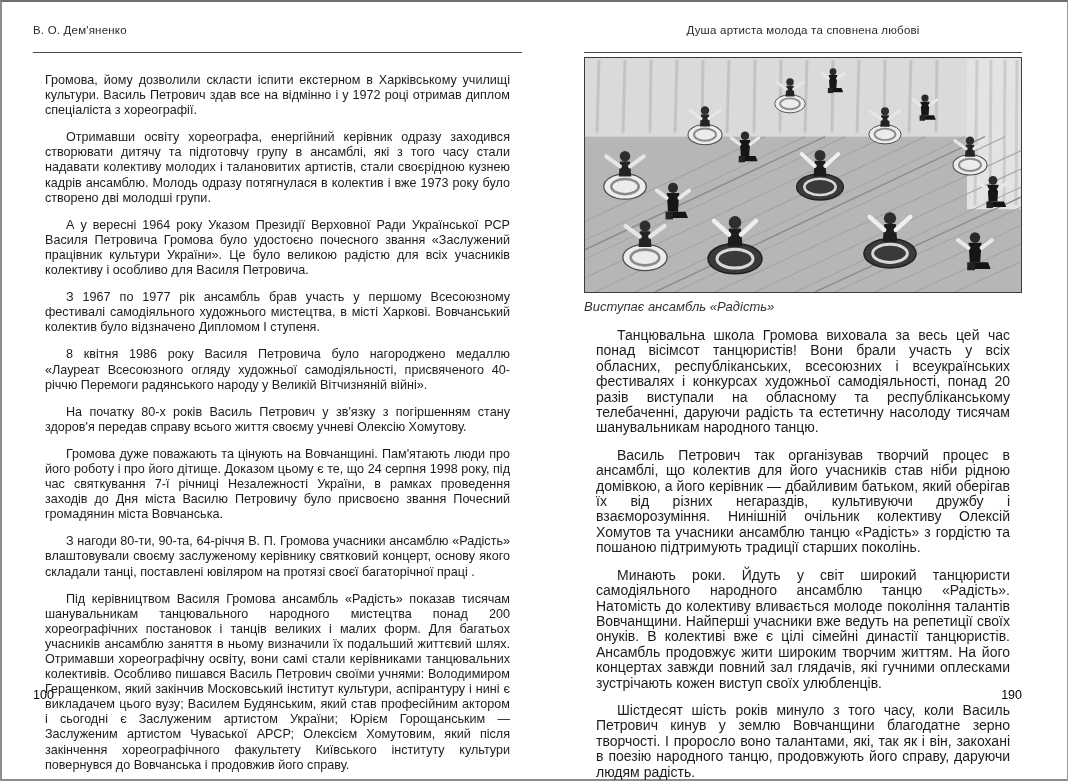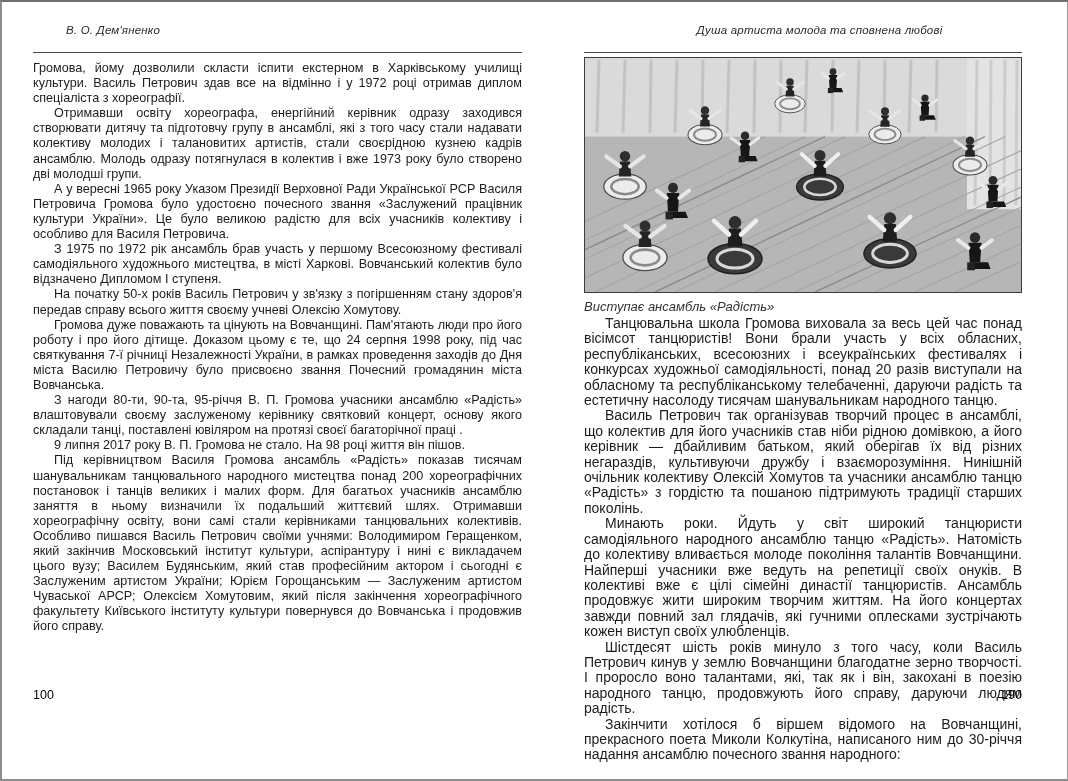--- a/index.html
+++ b/index.html
@@ -16,39 +16,39 @@
     border-left: 2px solid #8d8d8d;
     border-right: 1px solid #9c9c9c;
     border-bottom: 2px solid #8d8d8d;
   }
   .page { position: absolute; top: 0; height: 781px; }
   .page-left  { left: 33px;  width: 489px; }
   .page-right { left: 584px; width: 438px; }
 
   .running-header {
     position: absolute; top: 24px; left: 0; right: 0;
-    font-size: 11.5px; font-style: italic; color: #2a2a2a;
-    letter-spacing: 0.2px; white-space: nowrap; margin-left: 33px;
+    font-size: 11.5px; color: #2a2a2a;
+    letter-spacing: 0.2px; white-space: nowrap;
   }
   .running-header.align-left  { text-align: left; }
   .running-header.align-right { text-align: center; }
 
   .header-rule {
     position: absolute; top: 52px; left: 0; right: 0;
     border-top: 1.5px solid #4a4a4a;
   }
 
   .body-text {
     position: absolute; left: 0; right: 0;
     text-align: justify;
   }
   .page-left  .body-text { top: 61px;  font-size: 12.6px; line-height: 15.1px; }
   .page-right .body-text { top: 316px; font-size: 14px; line-height: 15.4px; }
 
-  .body-text p { margin: 0; text-indent: 21px; }
+  .body-text p { margin: 12px; text-indent: 21px; }
   .body-text p.noindent { text-indent: 0; }
 
   .photo {
     position: absolute; top: 57px; left: 0; margin: 0;
     width: 438px; height: 236px;
     border: 1px solid #3d3d3d; box-sizing: border-box;
     background: #cfcfcf;
   }
   .photo svg { display: block; width: 100%; height: 100%; }
 
@@ -69,26 +69,26 @@
 
 <div class="scan-frame"></div>
 
 <div class="page page-left">
   <div class="running-header align-left">В. О. Дем'яненко</div>
   <div class="header-rule"></div>
 
   <div class="body-text">
     <p class="noindent">Громова, йому дозволили скласти іспити екстерном в Харківському училищі культури. Василь Петрович здав все на відмінно і у 1972 році отримав диплом спеціаліста з хореографії.</p>
     <p>Отримавши освіту хореографа, енергійний керівник одразу заходився створювати дитячу та підготовчу групу в ансамблі, які з того часу стали надавати колективу молодих і талановитих артистів, стали своєрідною кузнею кадрів ансамблю. Молодь одразу потягнулася в колектив і вже 1973 року було створено дві молодші групи.</p>
-    <p>А у вересні 1965 року Указом Президії Верховної Ради Української РСР Василя Петровича Громова було удостоєно почесного звання «Заслужений працівник культури України». Це було великою радістю для всіх учасників колективу і особливо для Василя Петровича.</p>
-    <p>З 1975 по 1972 рік ансамбль брав участь у першому Всесоюзному фестивалі самодіяльного художнього мистецтва, в місті Харкові. Вовчанський колектив було відзначено Дипломом I ступеня.</p>
-    <p>На початку 50-х років Василь Петрович у зв'язку з погіршенням стану здоров'я передав справу всього життя своєму учневі Олексію Хомутову.</p>
+    <p>А у вересні 1964 року Указом Президії Верховної Ради Української РСР Василя Петровича Громова було удостоєно почесного звання «Заслужений працівник культури України». Це було великою радістю для всіх учасників колективу і особливо для Василя Петровича.</p>
+    <p>З 1967 по 1977 рік ансамбль брав участь у першому Всесоюзному фестивалі самодіяльного художнього мистецтва, в місті Харкові. Вовчанський колектив було відзначено Дипломом I ступеня.</p>
+    <p>8 квітня 1986 року Василя Петровича було нагороджено медаллю «Лауреат Всесоюзного огляду художньої самодіяльності, присвяченого 40-річчю Перемоги радянського народу у Великій Вітчизняній війні».</p>
+    <p>На початку 80-х років Василь Петрович у зв'язку з погіршенням стану здоров'я передав справу всього життя своєму учневі Олексію Хомутову.</p>
     <p>Громова дуже поважають та цінують на Вовчанщині. Пам'ятають люди про його роботу і про його дітище. Доказом цьому є те, що 24 серпня 1998 року, під час святкування 7-ї річниці Незалежності України, в рамках проведення заходів до Дня міста Василю Петровичу було присвоєно звання Почесний громадянин міста Вовчанська.</p>
-    <p>З нагоди 80-ти, 90-та, 95-річчя В. П. Громова учасники ансамблю «Радість» влаштовували своєму заслуженому керівнику святковий концерт, основу якого складали танці, поставлені ювіляром на протязі своєї багаторічної праці .</p>
-    <p>9 липня 2017 року В. П. Громова не стало. На 98 році життя він пішов.</p>
+    <p>З нагоди 80-ти, 90-та, 64-річчя В. П. Громова учасники ансамблю «Радість» влаштовували своєму заслуженому керівнику святковий концерт, основу якого складали танці, поставлені ювіляром на протязі своєї багаторічної праці .</p>
     <p>Під керівництвом Василя Громова ансамбль «Радість» показав тисячам шанувальникам танцювального народного мистецтва понад 200 хореографічних постановок і танців великих і малих форм. Для багатьох учасників ансамблю заняття в ньому визначили їх подальший життєвий шлях. Отримавши хореографічну освіту, вони самі стали керівниками танцювальних колективів. Особливо пишався Василь Петрович своїми учнями: Володимиром Геращенком, який закінчив Московський інститут культури, аспірантуру і нині є викладачем цього вузу; Василем Будянським, який став професійним актором і сьогодні є Заслуженим артистом України; Юрієм Горощанським — Заслуженим артистом Чуваської АРСР; Олексієм Хомутовим, який після закінчення хореографічного факультету Київського інституту культури повернувся до Вовчанська і продовжив його справу.</p>
   </div>
 
   <div class="page-number pn-left">100</div>
 </div>
 
 <div class="page page-right">
   <div class="running-header align-right">Душа артиста молода та сповнена любові</div>
   <div class="header-rule"></div>
 

